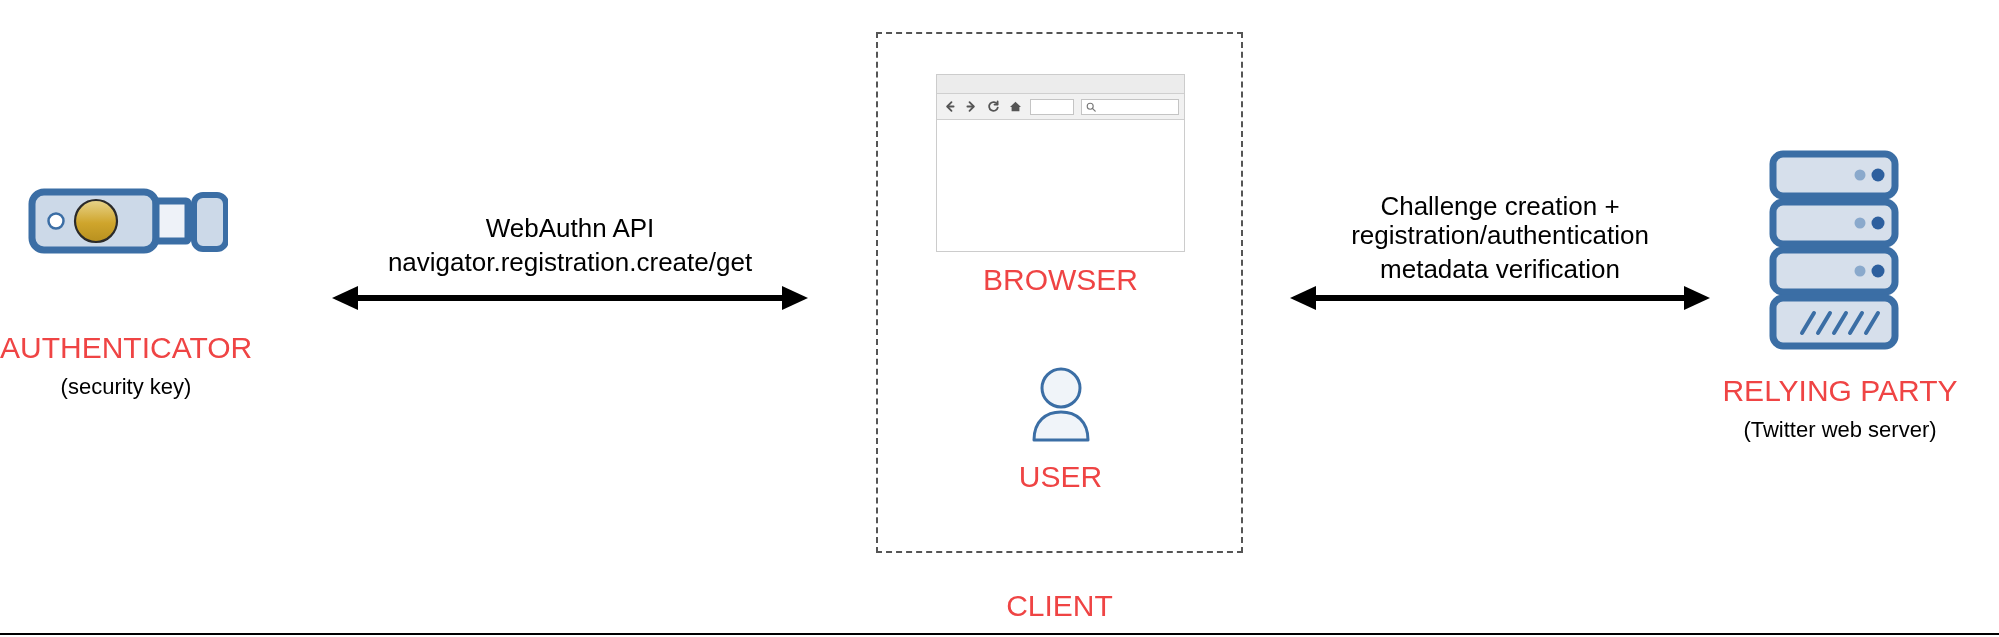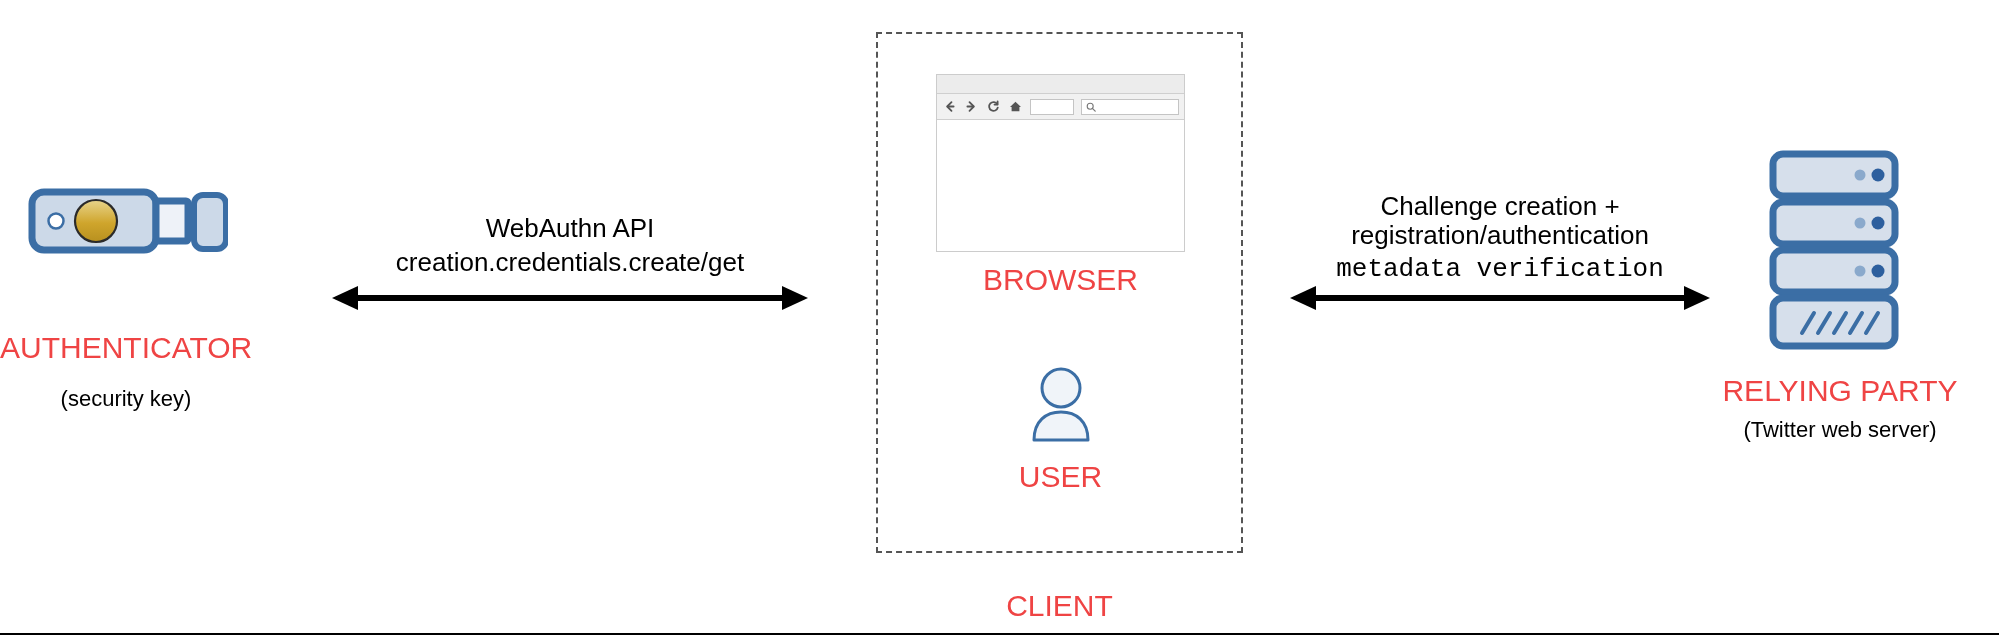--- a/index.html
+++ b/index.html
@@ -142,25 +142,25 @@
       <circle cx="68" cy="35" r="21" fill="url(#btnGrad)" stroke="#2a2a2a" stroke-width="2.2"></circle>
 
       <rect x="128" y="15" width="32" height="40" rx="2" ry="2" fill="#eef2f8" stroke="#3b6ea5" stroke-width="7"></rect>
 
       <rect x="166" y="9" width="32" height="54" rx="9" ry="9" fill="#ccd9e8" stroke="#3b6ea5" stroke-width="6"></rect>
     </svg>
   </div>
 
   <div class="abs label-major" style="left:0px; top:330px; width:252px;">AUTHENTICATOR</div>
 
-  <div class="abs label-minor" style="left:0px; top:373px; width:252px;margin-top:12px;">(security key)</div>
+  <div class="abs label-minor" style="left:0px; top:373px; width:252px;">(security key)</div>
 
   <div class="abs flow-text" style="left:320px; top:211px; width:500px;">WebAuthn API</div>
 
-  <div class="abs flow-text" style="left:320px; top:245px; width:500px;">creation.credentials.create/get</div>
+  <div class="abs flow-text" style="left:320px; top:245px; width:500px;">navigator.registration.create/get</div>
 
   <div class="abs" style="left:330px; top:283px; width:480px; height:30px;">
     <svg class="arrow-svg" width="480" height="30" viewBox="0 0 480 30">
       <line x1="24" y1="15" x2="456" y2="15" stroke="#000000" stroke-width="6"></line>
       <polygon points="2,15 28,3 28,27" fill="#000000"></polygon>
       <polygon points="478,15 452,3 452,27" fill="#000000"></polygon>
     </svg>
   </div>
 
   <div class="abs client-box" style="left:876px; top:32px; width:367px; height:521px;"></div>
@@ -214,21 +214,21 @@
   </div>
 
   <div class="abs label-major" style="left:936px; top:459px; width:249px;">USER</div>
 
   <div class="abs label-major" style="left:876px; top:588px; width:367px;">CLIENT</div>
 
   <div class="abs flow-text" style="left:1280px; top:189px; width:440px;">Challenge creation +</div>
 
   <div class="abs flow-text" style="left:1280px; top:218px; width:440px;">registration/authentication</div>
 
-  <div class="abs flow-text" style="left:1280px; top:252px; width:440px;font-family:Liberation Mono, monospace;">metadata verification</div>
+  <div class="abs flow-text" style="left:1280px; top:252px; width:440px;">metadata verification</div>
 
   <div class="abs" style="left:1288px; top:283px; width:424px; height:30px;">
     <svg class="arrow-svg" width="424" height="30" viewBox="0 0 424 30">
       <line x1="24" y1="15" x2="400" y2="15" stroke="#000000" stroke-width="6"></line>
       <polygon points="2,15 28,3 28,27" fill="#000000"></polygon>
       <polygon points="422,15 396,3 396,27" fill="#000000"></polygon>
     </svg>
   </div>
 
   <div class="abs" style="left:1768px; top:150px; width:132px; height:200px;">

